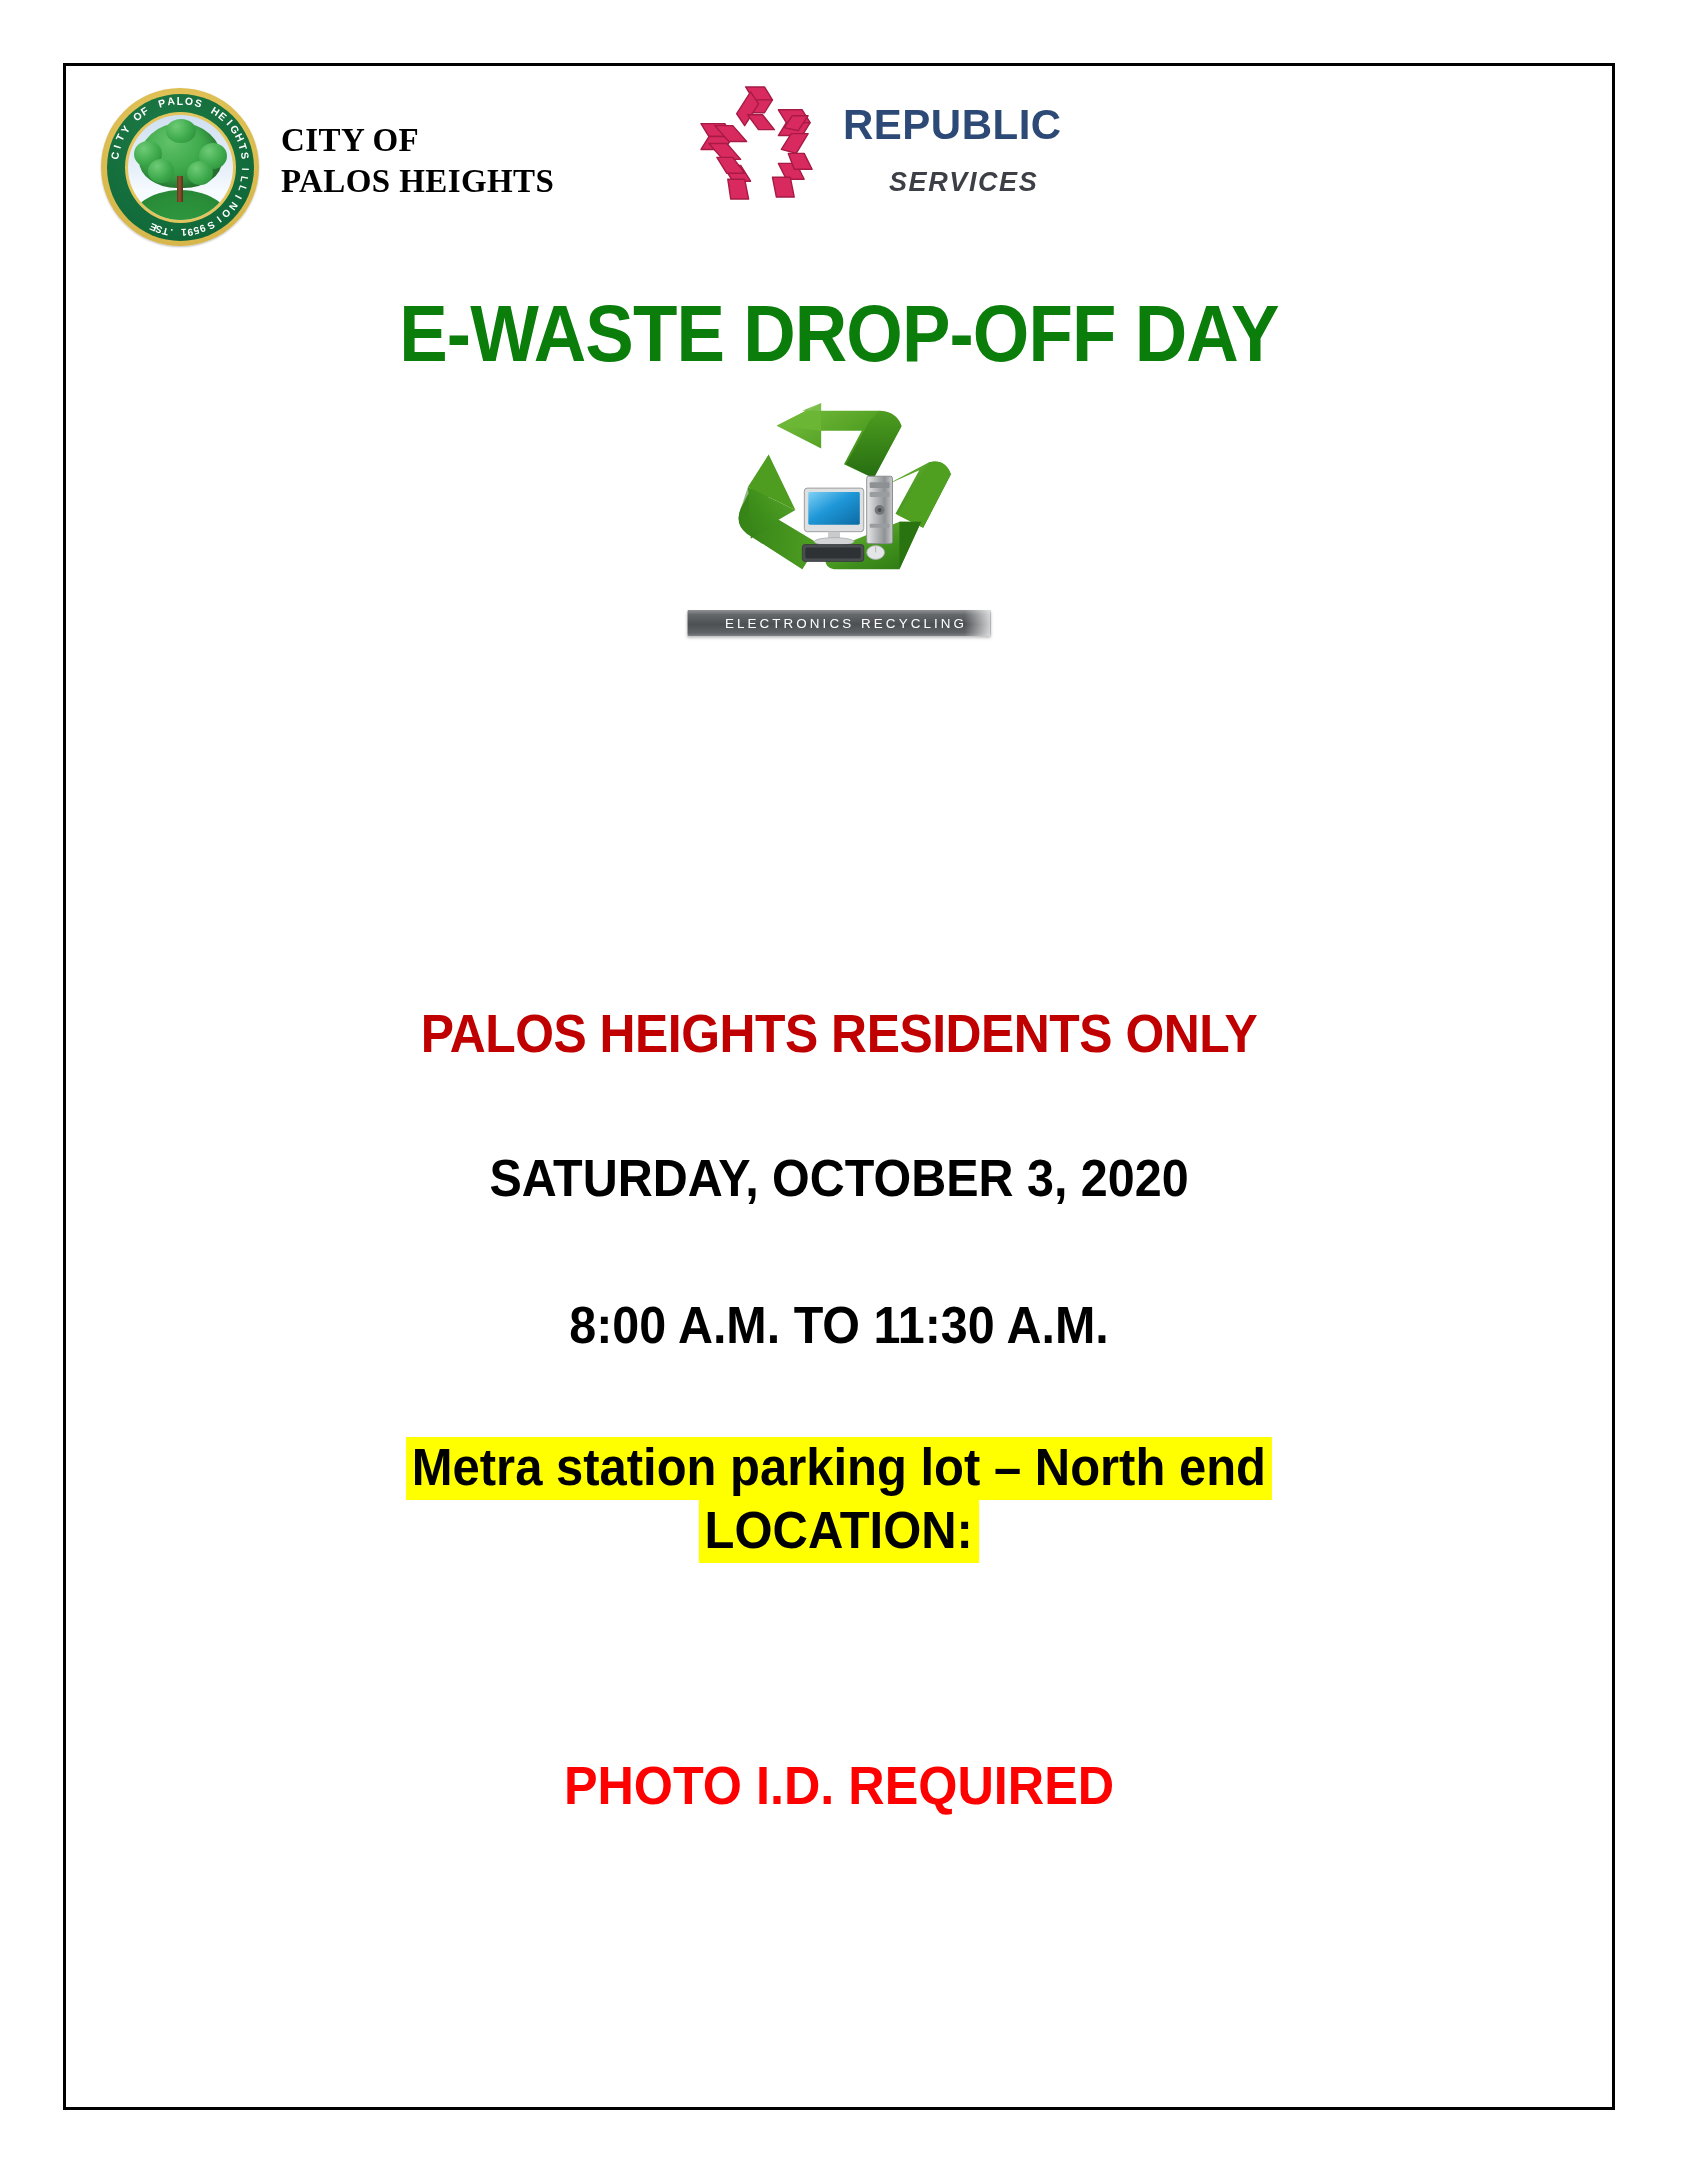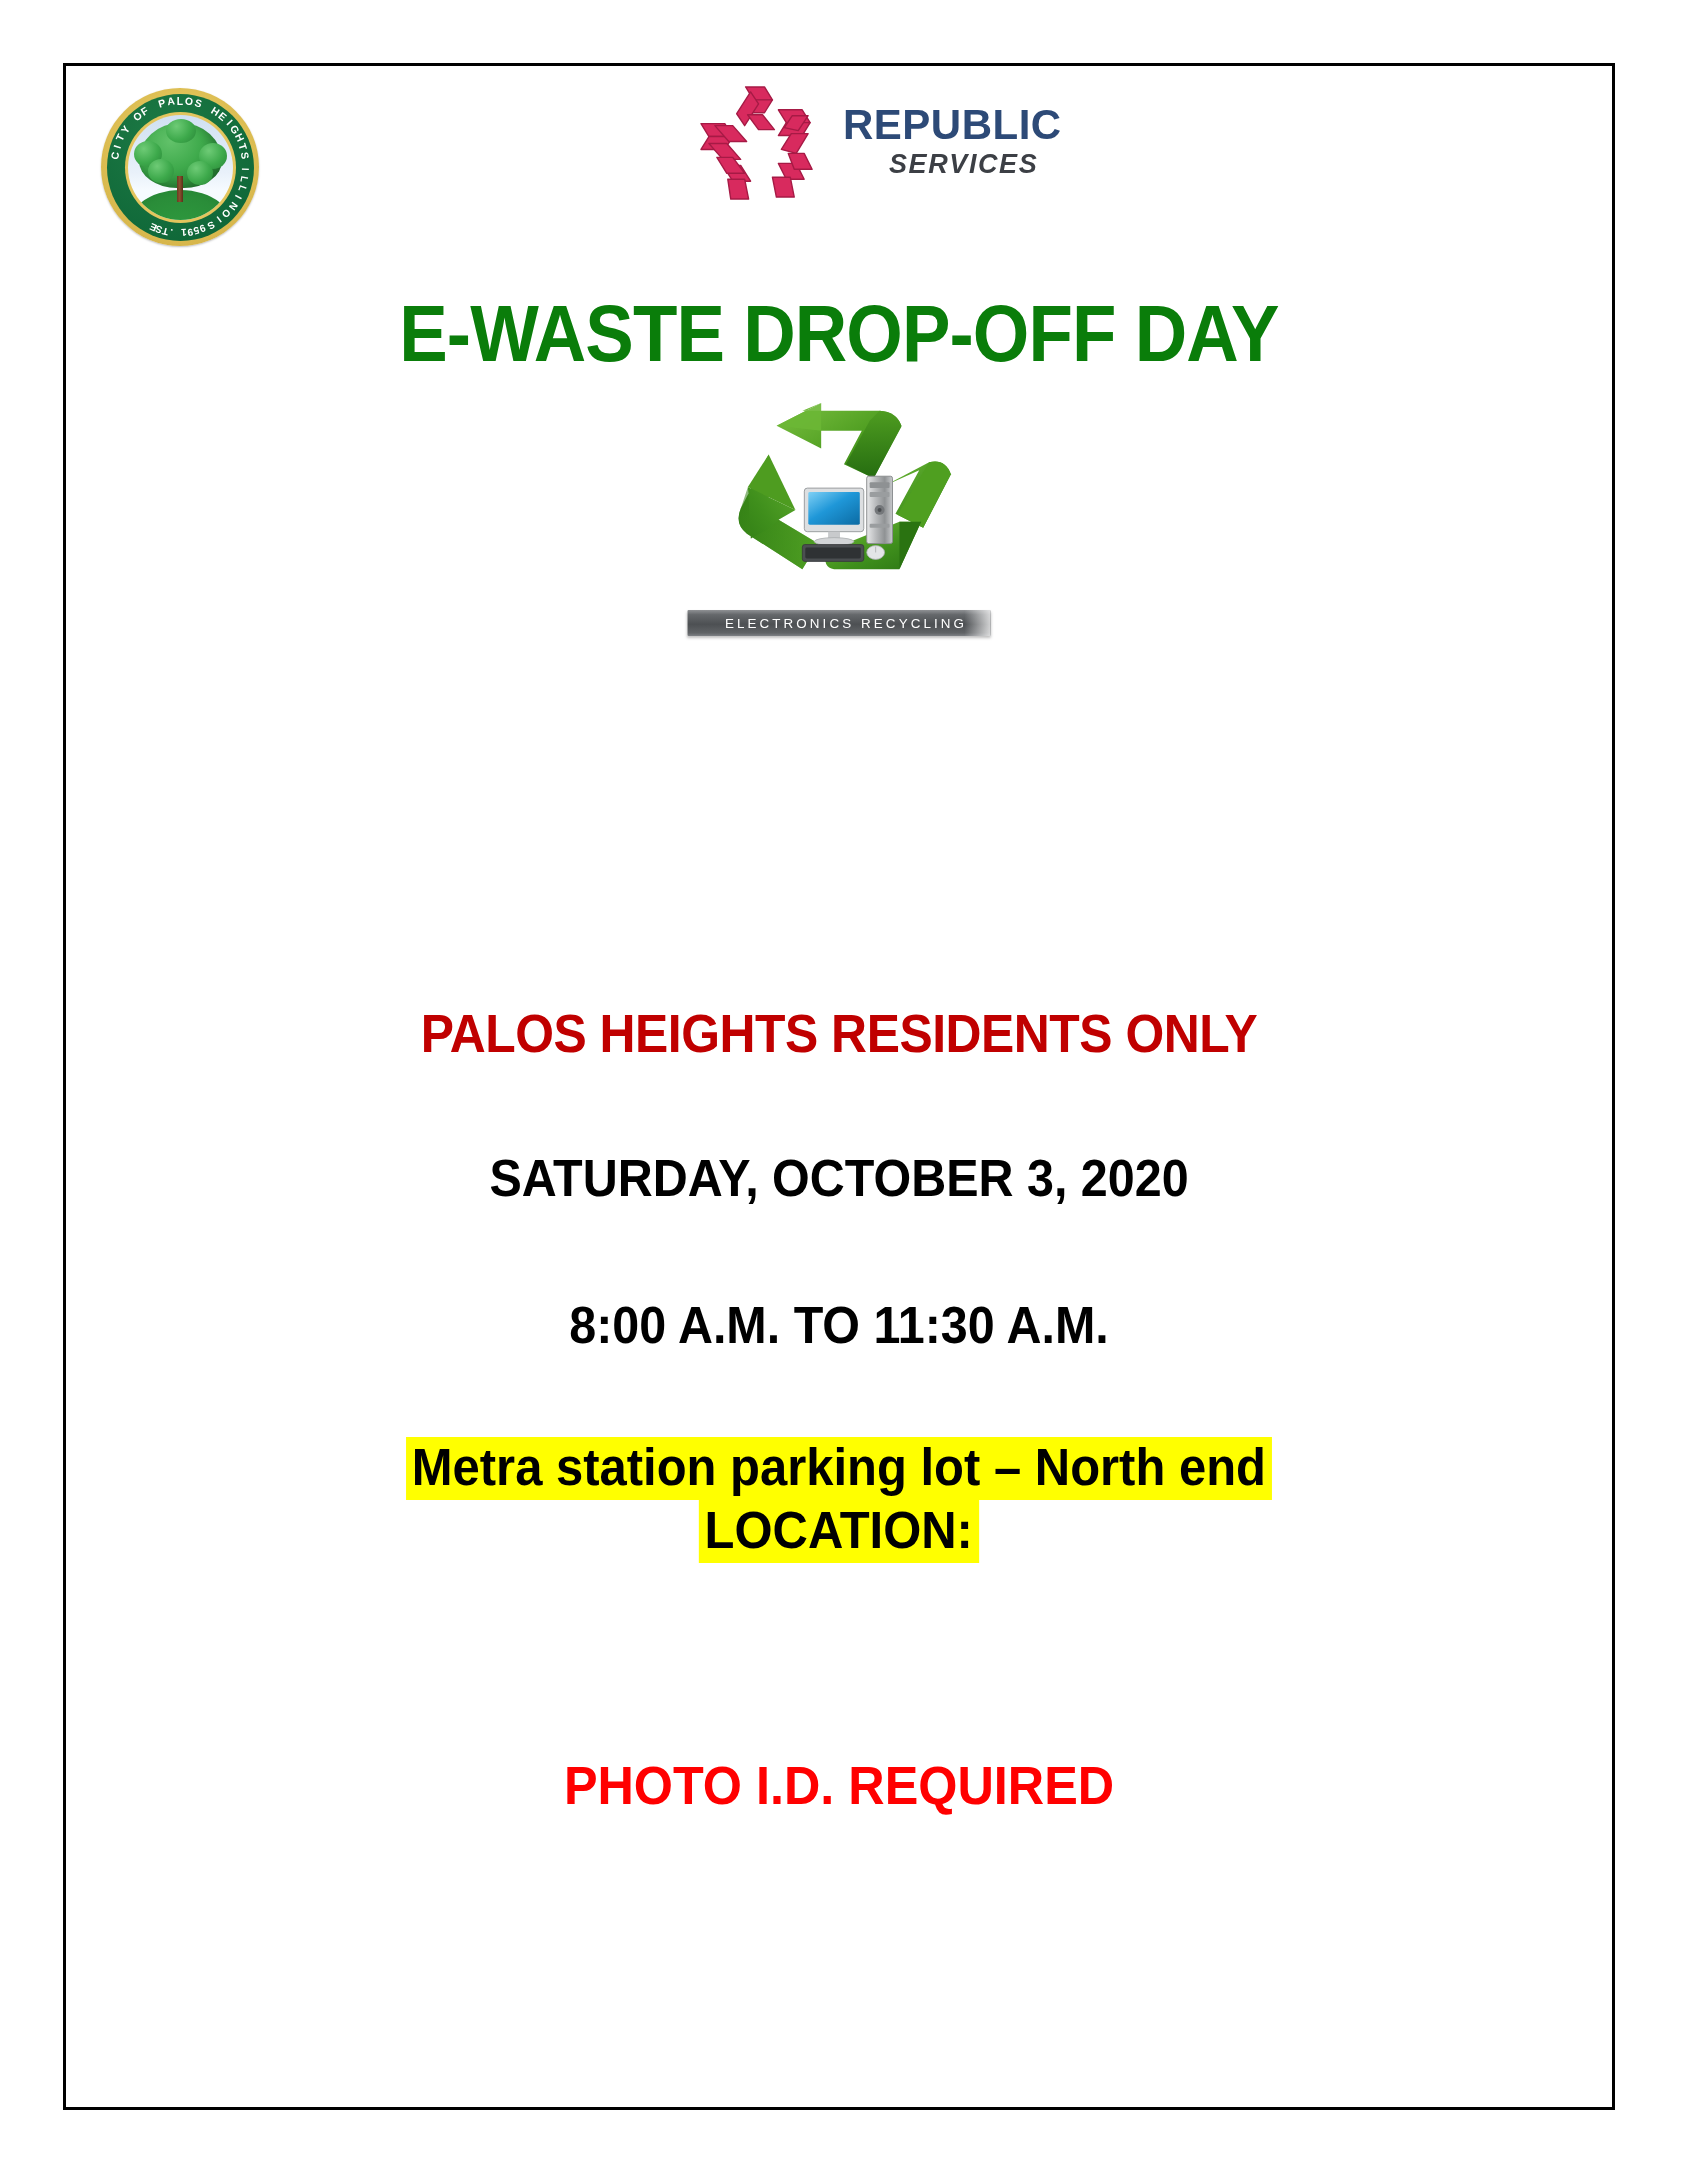--- a/index.html
+++ b/index.html
@@ -177,21 +177,21 @@
     text-shadow: 1px 1px 0 rgba(255,255,255,0.6);
   }
   .republic-bottom {
     font-family: "Liberation Sans", sans-serif;
     font-weight: bold;
     font-style: italic;
     font-size: 27px;
     letter-spacing: 1.6px;
     color: #3c3f45;
     line-height: 1;
-    margin-top: 5px;
+    margin-top: 23px;
     margin-left: 46px;
   }
 
   
   .headline {
     position: absolute;
     left: 0;
     top: 228px;
     width: 100%;
     text-align: center;
@@ -371,20 +371,22 @@
             <span class="seal-char small" style="transform: translate(-14.7px, 64px) rotate(193deg) translate(-50%, -50%);">T</span>
             <span class="seal-char small" style="transform: translate(-8.5px, 65px) rotate(187.5deg) translate(-50%, -50%);">.</span>
             <span class="seal-char small" style="transform: translate(-2.3px, 65px) rotate(182deg) translate(-50%, -50%);"> </span>
             <span class="seal-char small" style="transform: translate(4px, 65px) rotate(176.5deg) translate(-50%, -50%);">1</span>
             <span class="seal-char small" style="transform: translate(10.2px, 65px) rotate(171deg) translate(-50%, -50%);">9</span>
             <span class="seal-char small" style="transform: translate(16.4px, 63px) rotate(165.5deg) translate(-50%, -50%);">5</span>
             <span class="seal-char small" style="transform: translate(22.3px, 61px) rotate(160deg) translate(-50%, -50%);">9</span>
           </div>
       </div>
 
+      <div class="city-name">CITY OF
+PALOS HEIGHTS</div>
 
       <div class="republic">
         <div class="republic-star">
           <svg viewBox="0 0 140 124" width="139" height="123" aria-hidden="true">
             <g fill="#d82a5e" stroke="#a61a45" stroke-width="1.4" stroke-linejoin="round">
 
               <path d="M53 5 L72 5 L80 18 L61 18 Z"></path>
               <path d="M61 18 L80 18 L72 31 L53 31 Z"></path>
               <path d="M44 32 L58 10 L66 22 L52 44 Z"></path>
               <path d="M55 33 L70 33 L82 48 L66 48 Z"></path>

